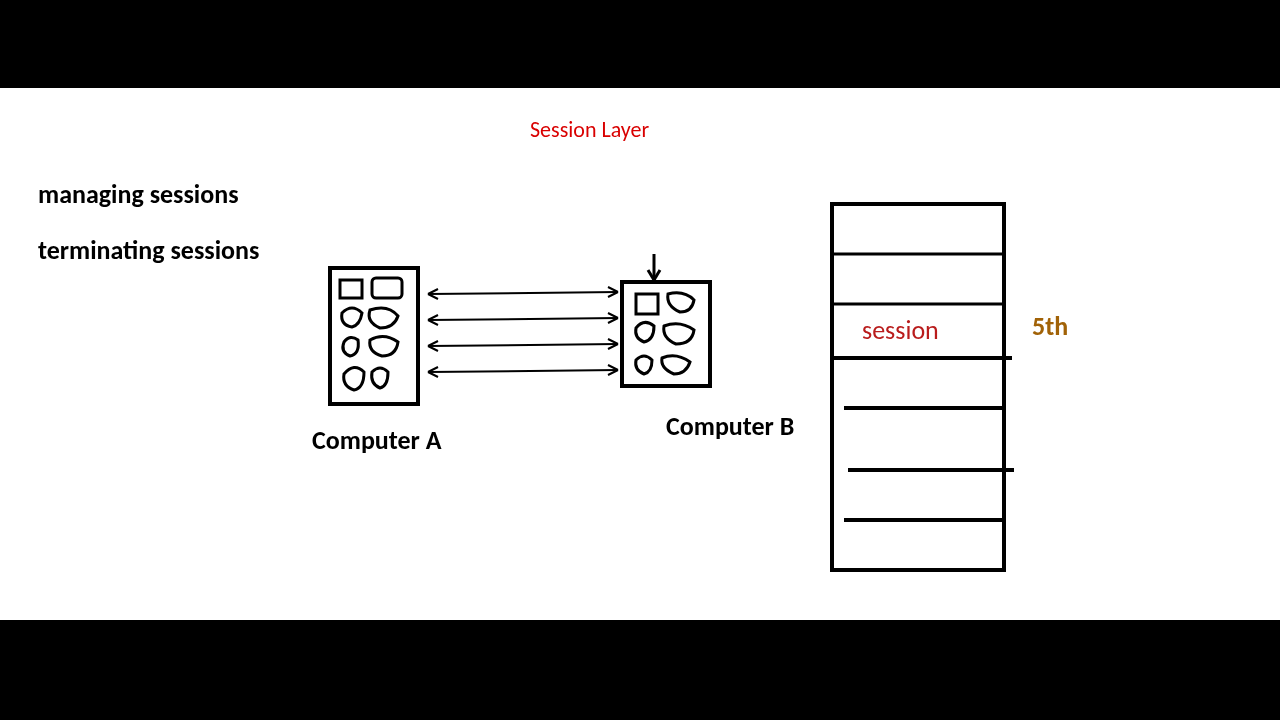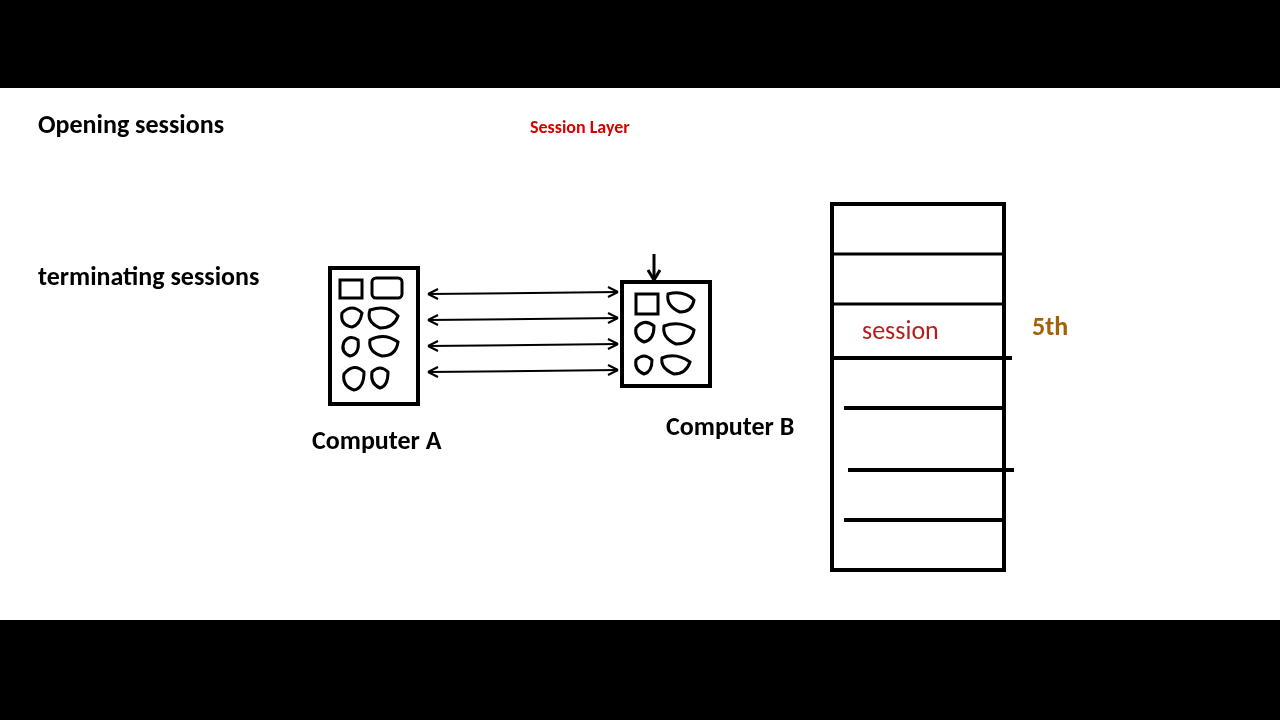--- a/index.html
+++ b/index.html
@@ -16,53 +16,53 @@
     top: 88px;
     width: 1280px;
     height: 532px;
     background: #fff;
   }
   .title {
     position: absolute;
     left: 530px;
     top: 28px;
     color: #d90000;
-    font-weight: bold;
-    font-size: 18px;
+    font-weight: normal;
+    font-size: 22px;
   }
   .bullet {
     position: absolute;
     left: 38px;
     font-weight: bold;
     font-size: 26px;
     color: #000;
   }
   .b1 { top: 20px; }
   .b2 { top: 90px; }
-  .b3 { top: 172px; }
+  .b3 { top: 146px; }
   .label {
     position: absolute;
     font-weight: bold;
     color: #000;
     font-size: 26px;
   }
   .labA { left: 312px; top: 336px; text-align: center; }
   .labB { left: 634px; top: 322px; margin-left: 32px; }
   .sessionLabel { position:absolute; left: 862px; top: 226px; font-size:26px; color:#b91c1c; }
   .fifth { position:absolute; left: 1032px; top: 222px; font-size:26px; font-weight:bold; color:#a16207; }
   svg { position:absolute; left:0; top:0; }
 </style>
 </head>
 <body>
 
 <div class="canvas">
 
   <div class="title">Session Layer</div>
 
-  <div class="bullet b1">Opening sessions</div>
+  <div class="bullet b2">managing sessions</div>
   <div class="bullet b3">terminating sessions</div>
 
   <div class="label labA">Computer A</div>
   <div class="label labB">Computer B</div>
   <div class="sessionLabel">session</div>
   <div class="fifth">5th</div>
 
   <svg width="1280" height="532">
     <g stroke="#000" stroke-width="4" fill="none">
 

